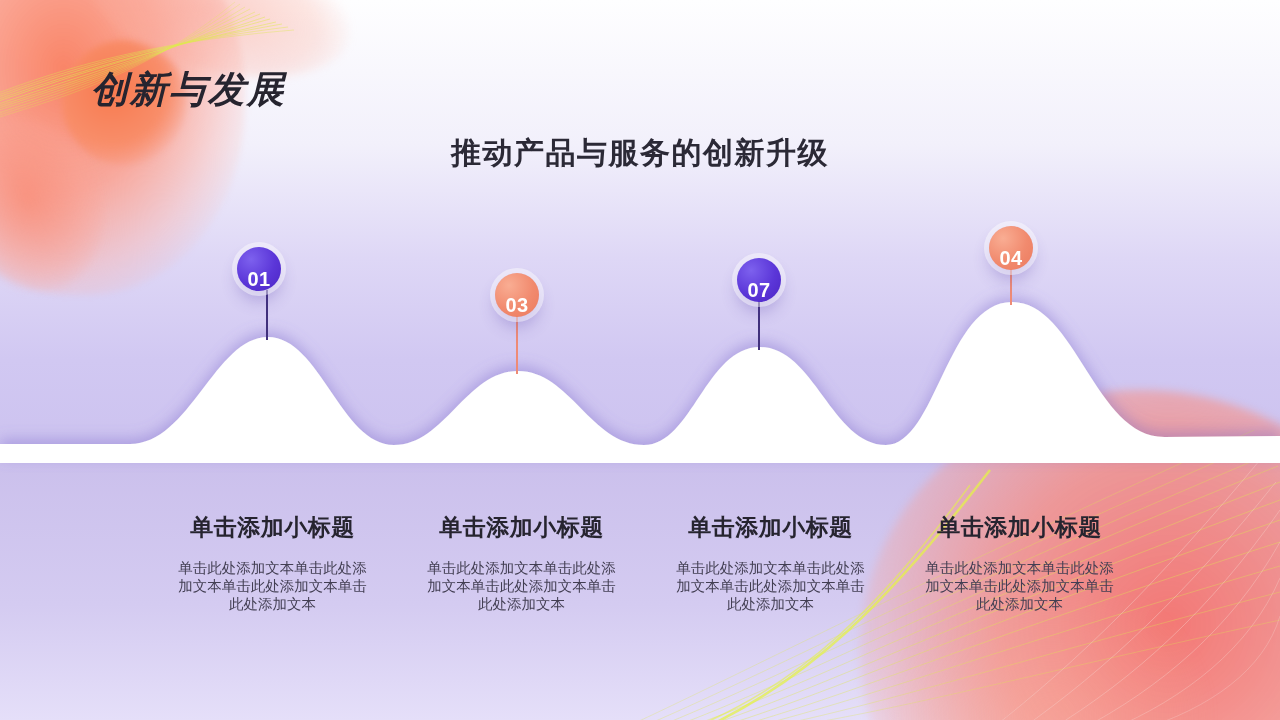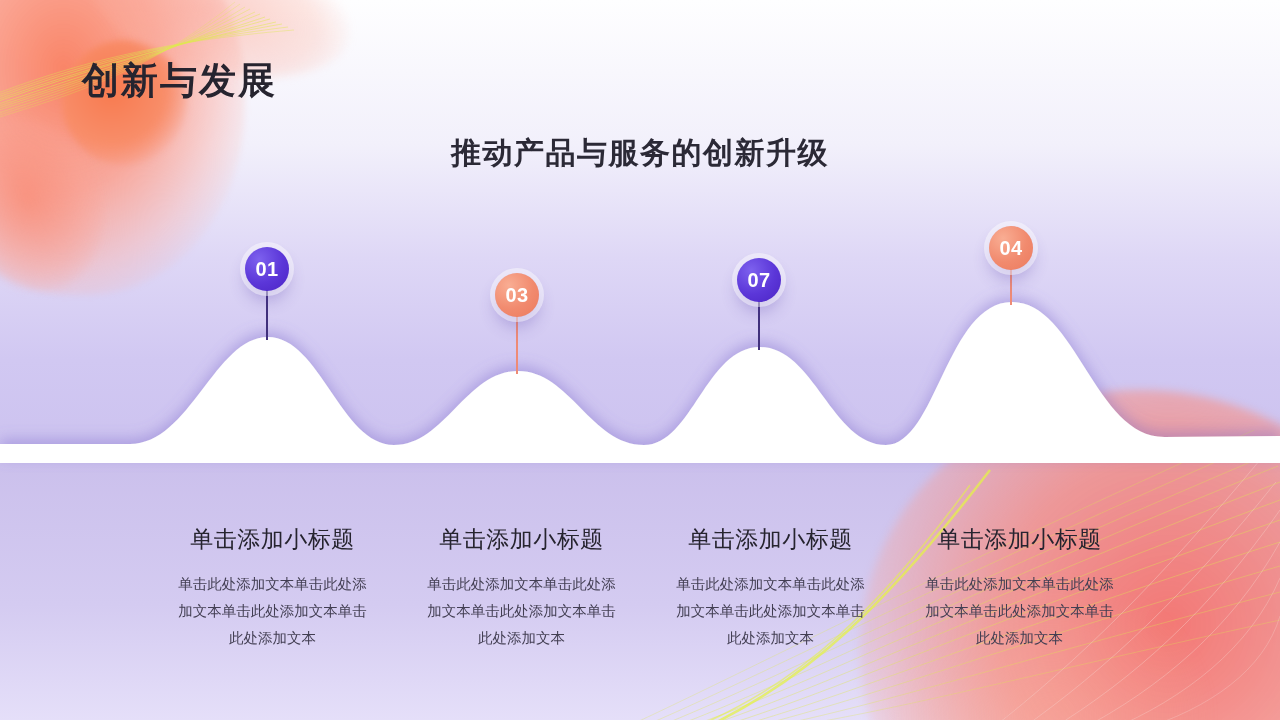--- a/index.html
+++ b/index.html
@@ -36,39 +36,39 @@
   
   .band{position:absolute;left:0;top:463px;width:1280px;height:257px;z-index:1;
     background:linear-gradient(180deg,#cbc0ec 0%,#d4cbf1 55%,#e5dff9 100%);}
   .wave{position:absolute;left:0;top:0;z-index:3;}
 
   
   .stem{position:absolute;width:2px;z-index:4;}
   .stem.purple{background:#40307c;}
   .stem.salmon{background:#ee8b76;}
   .step-circle{position:absolute;width:44px;height:44px;border-radius:50%;z-index:5;
-    display:flex;align-items:center;justify-content:center;
+    display:flex;align-items:flex-end;justify-content:center;
     color:#fff;font-size:20px;font-weight:700;letter-spacing:.5px;
     box-shadow:0 0 0 5px rgba(255,255,255,.45),0 10px 16px rgba(86,62,168,.3);}
   .step-circle.purple{background:radial-gradient(circle at 32% 28%,#7d61ee 0%,#5b36d8 55%,#4b24c4 100%);}
   .step-circle.salmon{background:radial-gradient(circle at 32% 28%,#f9ad93 0%,#f18a6e 55%,#ec7a5e 100%);}
-  .c1{left:245px;top:247px;} .s1{left:266px;top:290px;height:50px;}
+  .c1{left:237px;top:247px;} .s1{left:266px;top:290px;height:50px;}
   .c2{left:495px;top:273px;} .s2{left:516px;top:316px;height:58px;}
   .c3{left:737px;top:258px;} .s3{left:758px;top:301px;height:49px;}
   .c4{left:989px;top:226px;} .s4{left:1010px;top:269px;height:36px;}
 
   
-  .title{position:absolute;left:78px;top:52px;z-index:6;margin:4px;
-    font-size:37px;font-weight:700;letter-spacing:2px;color:#26242f;}
+  .title{position:absolute;left:78px;top:52px;z-index:6;margin:13px;
+    font-size:37px;font-weight:700;letter-spacing:2px;color:#26242f;font-style:italic;}
   .subtitle{position:absolute;left:0;top:133px;width:1280px;z-index:6;margin:0;
     text-align:center;font-size:30px;font-weight:700;letter-spacing:1.5px;color:#2b2936;}
   .columns{position:absolute;left:148px;top:512px;width:996px;z-index:6;display:flex;}
   .col{width:249px;text-align:center;}
-  .col h3{margin:12px 0 16px 0;font-size:23px;font-weight:400;color:#26242f;letter-spacing:.5px;}
-  .col p{margin:0 auto;max-width:192px;font-size:14.5px;line-height:27px;color:#423e52;}
+  .col h3{margin:0 0 16px 0;font-size:23px;font-weight:700;color:#26242f;letter-spacing:.5px;}
+  .col p{margin:0 auto;max-width:192px;font-size:14.5px;line-height:18px;color:#423e52;}
 </style>
 </head>
 <body>
 
 <div class="slide">
 
   <div class="band"></div>
 
   <div class="decor blob-tl-main"></div>
   <div class="decor blob-tl-vivid"></div>

